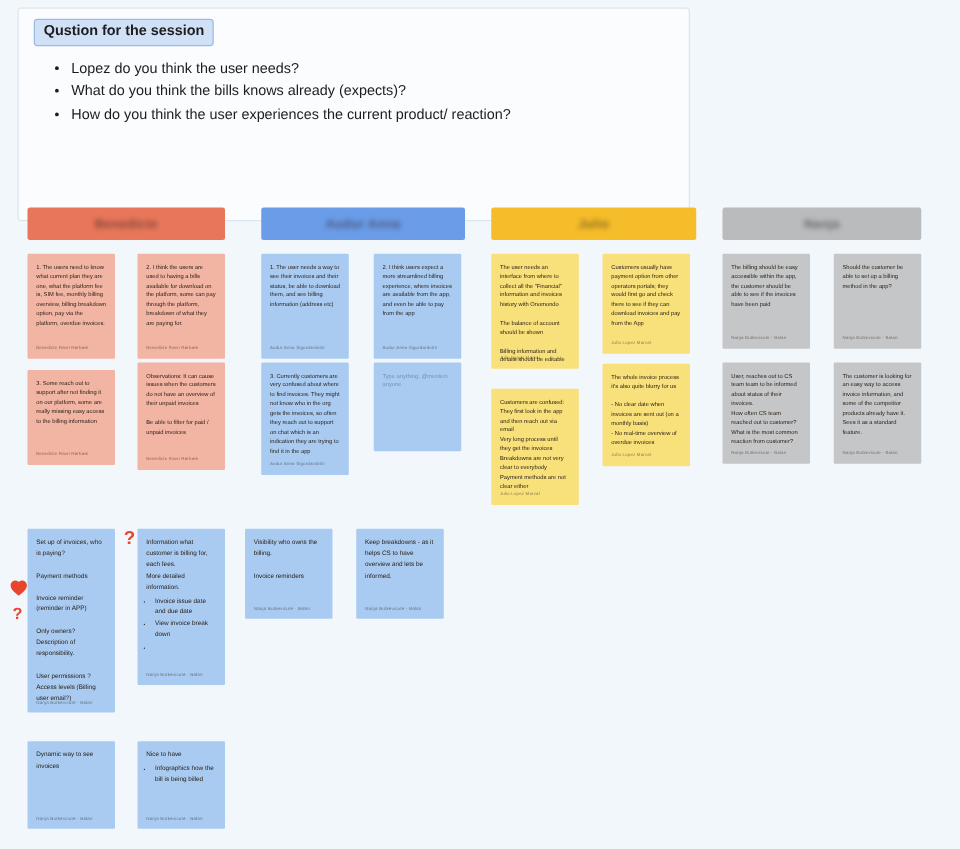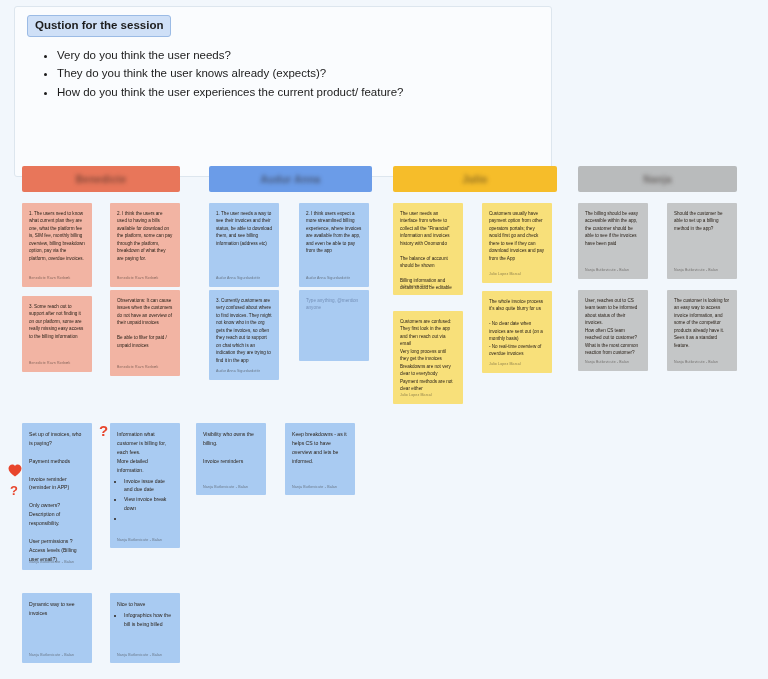--- a/index.html
+++ b/index.html
@@ -75,23 +75,23 @@
 </style>
 </head>
 <body>
 
 <div class="board">
 
   <div class="question-card">
     <div class="q-badge">Qustion for the session</div>
     <div class="q-body">
       <ul class="q-list">
-        <li>Very do you think the user needs?</li>
-        <li>They do you think the user knows already (expects)?</li>
-        <li>How do you think the user experiences the current product/ feature?</li>
+        <li>Lopez do you think the user needs?</li>
+        <li>What do you think the bills knows already (expects)?</li>
+        <li>How do you think the user experiences the current product/ reaction?</li>
       </ul>
     </div>
   </div>
 
   <div class="col-header" style="left:22px;top:166px;width:158px;background:#e8765a;">
     <span class="nm">Benedicte</span>
   </div>
   <div class="col-header" style="left:209px;top:166px;width:163px;background:#6b9ce8;">
     <span class="nm">Audur Anna</span>
   </div>

